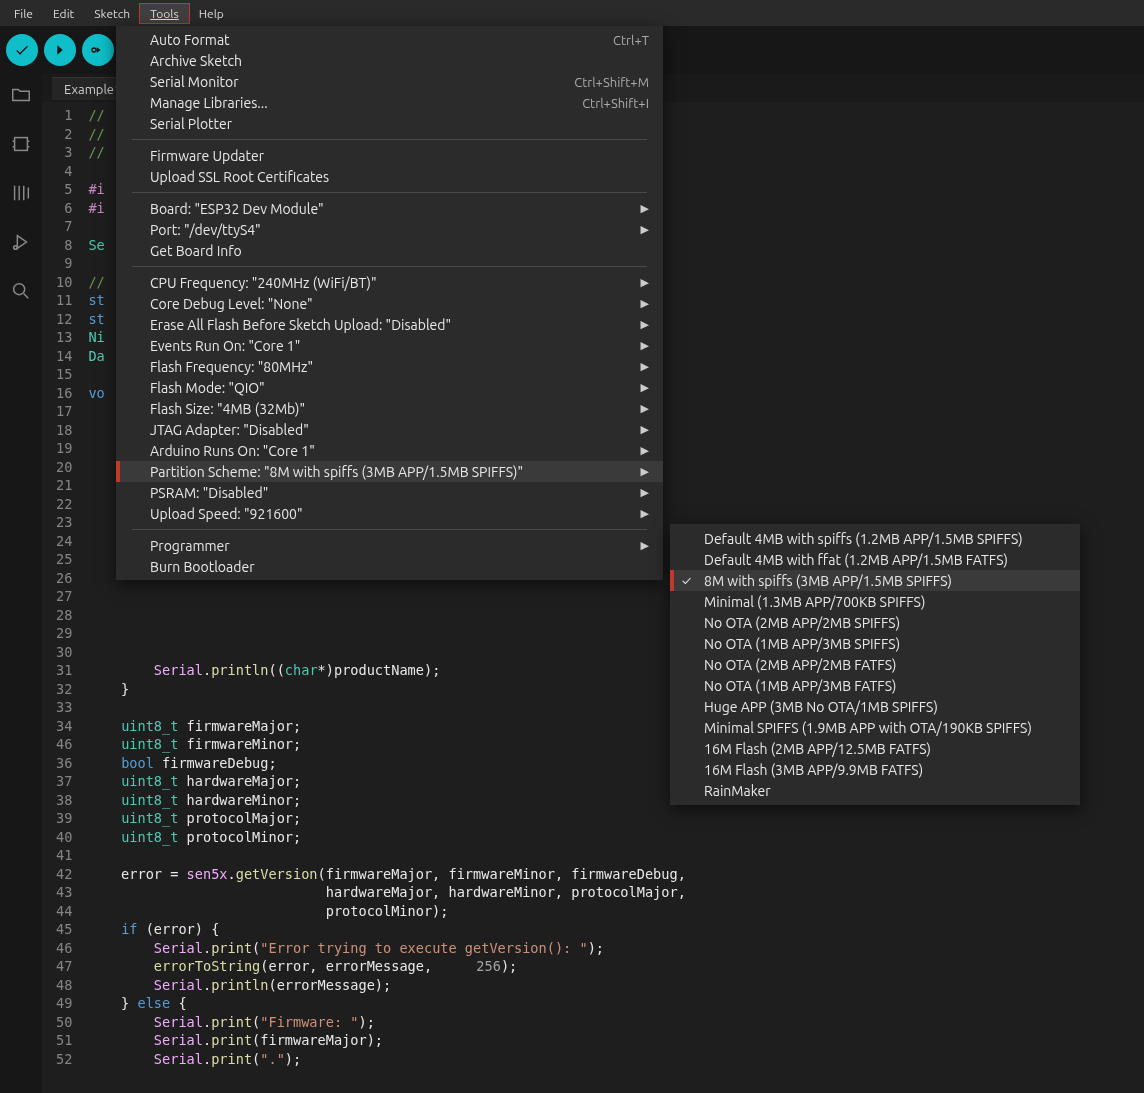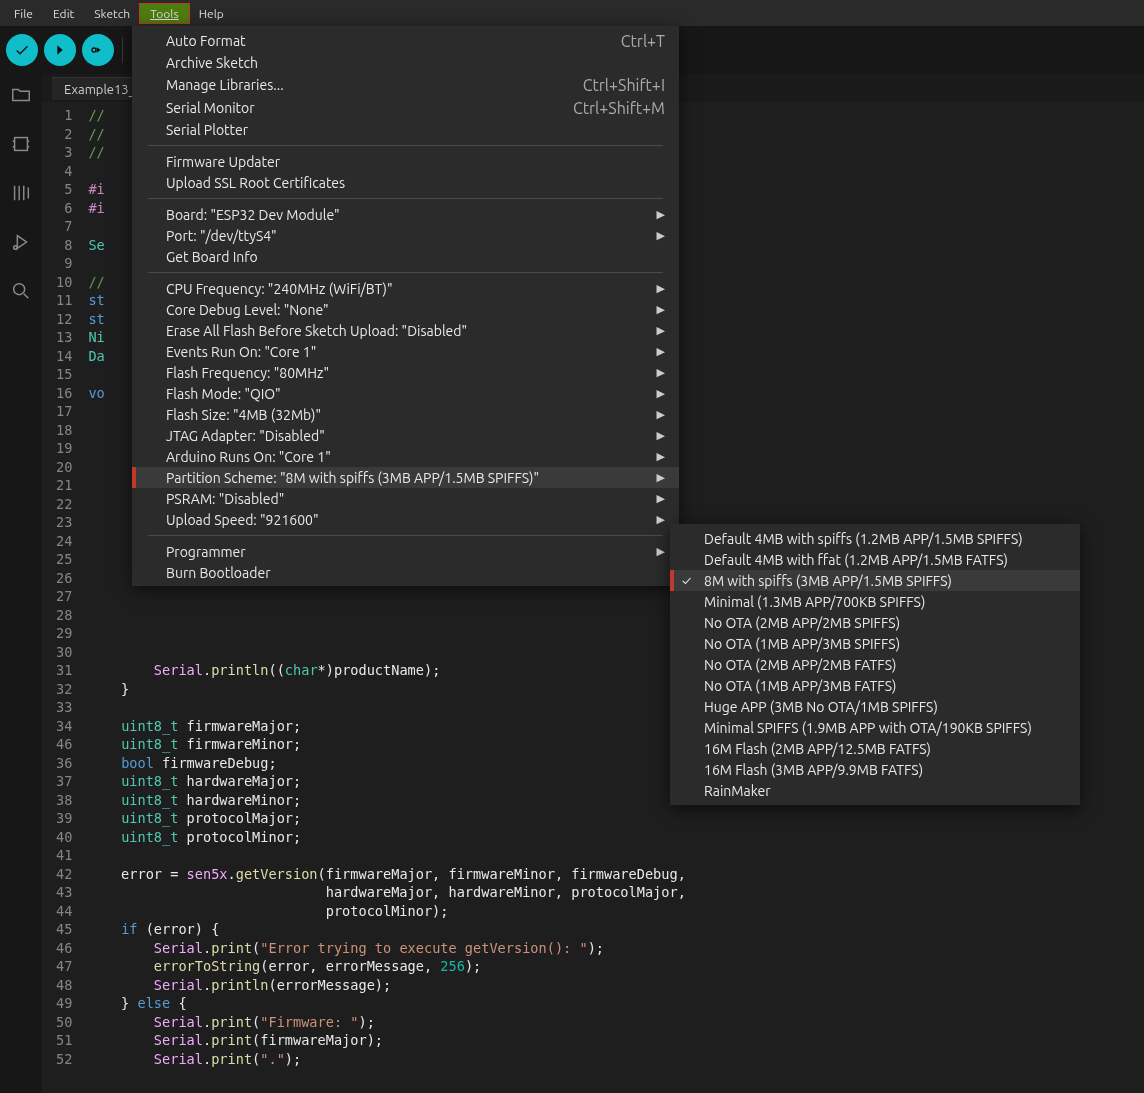--- a/index.html
+++ b/index.html
@@ -19,21 +19,21 @@
     align-items: center;
     padding: 0 4px;
     font-size: 12px;
     color: #dcdcdc;
   }
   .menubar .menu-item {
     padding: 3px 10px;
     cursor: default;
   }
   .menubar .menu-item.active {
-    background: #4d7c0f;
+    background: #404040;
     outline: 1px solid #c0392b;
     text-decoration: underline;
   }
   
   .toolbar {
     height: 48px;
     background: #171717;
     display: flex;
     align-items: center;
     padding: 0 6px;
@@ -101,47 +101,47 @@
   .code {
     padding: 4px 0 0 2px;
     white-space: pre;
     color: #e8e8e8;
   }
   .c-comment { color: #6a9955; }
   .c-keyword { color: #569cd6; }
   .c-func    { color: #dcdcaa; margin-top: 20px; }
   .c-type    { color: #4ec9b0; }
   .c-string  { color: #ce9178; }
-  .c-num     { color: #14b8a6; }
+  .c-num     { color: #a3a3a3; margin-left: 36px; }
   .c-var     { color: #f0abfc; }
   .c-macro   { color: #c586c0; }
   
   .dropdown {
     position: absolute;
     top: 26px;
-    left: 132px;
+    left: 116px;
     width: 547px;
     background: #2b2b2b;
     box-shadow: 0 4px 16px rgba(0,0,0,0.6);
     z-index: 100;
     font-size: 14px;
     color: #e8e8e8;
   }
   .dropdown .group { padding: 3px 0; }
   .dropdown hr {
     border: 0; height: 1px; background: #4a4a4a; margin: 2px 16px;
   }
   .dropdown .row {
     display: flex;
     align-items: center;
     padding: 2.5px 14px 2.5px 34px;
     position: relative;
   }
   .dropdown .row .label { flex: 1; }
-  .dropdown .row .shortcut { color: #aaa; font-size: 16px; }
+  .dropdown .row .shortcut { color: #aaa; font-size: 13px; }
   .dropdown .row .arrow {
     font-size: 11px; color: #ccc; padding-left: 12px;
   }
   .dropdown .row.hl {
     background: #3a3a3a;
   }
   .dropdown .row.hl::before {
     content: "";
     position: absolute;
     left: 0; top: 0; bottom: 0; width: 4px;
@@ -298,26 +298,26 @@
 <div class="dropdown" id="dropdown">
     <div class="group">
       <div class="row">
         <span class="label">Auto Format</span>
         <span class="shortcut">Ctrl+T</span>
       </div>
       <div class="row">
         <span class="label">Archive Sketch</span>
       </div>
       <div class="row">
+        <span class="label">Serial Monitor</span>
+        <span class="shortcut">Ctrl+Shift+M</span>
+      </div>
+      <div class="row">
         <span class="label">Manage Libraries...</span>
         <span class="shortcut">Ctrl+Shift+I</span>
-      </div>
-      <div class="row">
-        <span class="label">Serial Monitor</span>
-        <span class="shortcut">Ctrl+Shift+M</span>
       </div>
       <div class="row">
         <span class="label">Serial Plotter</span>
       </div>
     </div>
     <hr>
     <div class="group">
       <div class="row">
         <span class="label">Firmware Updater</span>
       </div>

